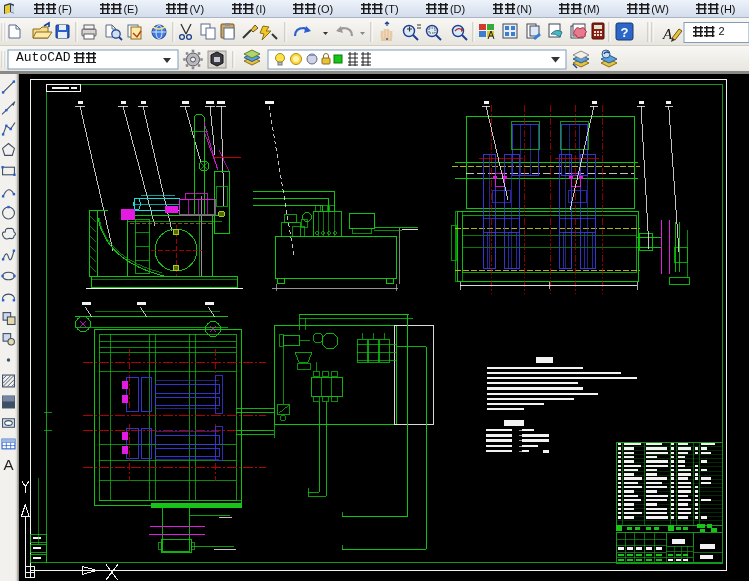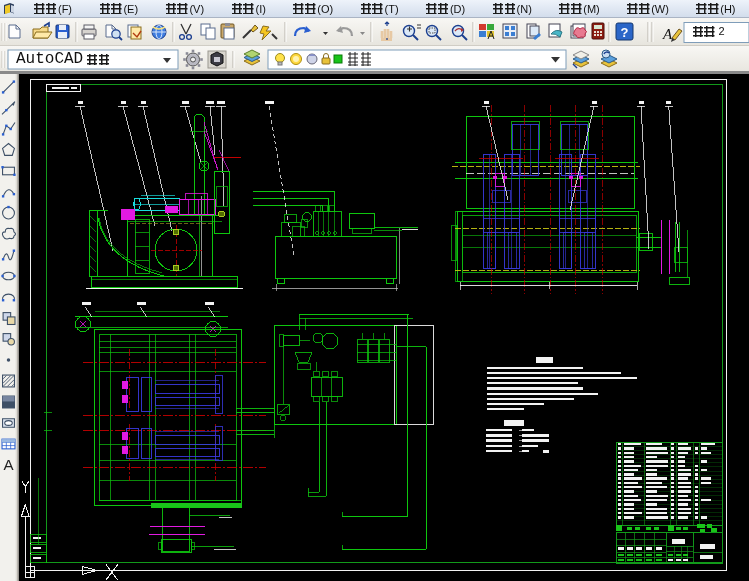--- a/index.html
+++ b/index.html
@@ -893,13 +893,13 @@
     <rect x="645.5" y="559" width="6.5" height="2" fill="#19c419"></rect>
     <rect x="655.5" y="553.5" width="6.5" height="2" fill="#19c419"></rect>
     <rect x="655.5" y="559" width="6.5" height="2" fill="#19c419"></rect>
     <rect x="668" y="553.5" width="5" height="2" fill="#19c419"></rect>
     <rect x="668" y="559" width="5" height="2" fill="#f2f2f2"></rect>
     <rect x="675.5" y="553.5" width="5" height="2" fill="#19c419"></rect>
     <rect x="675.5" y="559" width="5" height="2" fill="#f2f2f2"></rect>
     <rect x="682.5" y="553.5" width="5" height="2" fill="#19c419"></rect>
     <rect x="682.5" y="559" width="5" height="2" fill="#f2f2f2"></rect>
   </svg>
-<div id="combo1txt"><span style="font-family:'Liberation Mono',monospace;font-size:16px;">AutoCAD</span>&nbsp;<span class="zh"></span><span class="zh"></span></div>
+<div id="combo1txt"><span style="font-family:'Liberation Mono',monospace;font-size:13px;">AutoCAD</span>&nbsp;<span class="zh"></span><span class="zh"></span></div>
 <div id="combo2txt"><span class="zh"></span><span class="zh"></span>&nbsp;2</div>
 </body></html>

